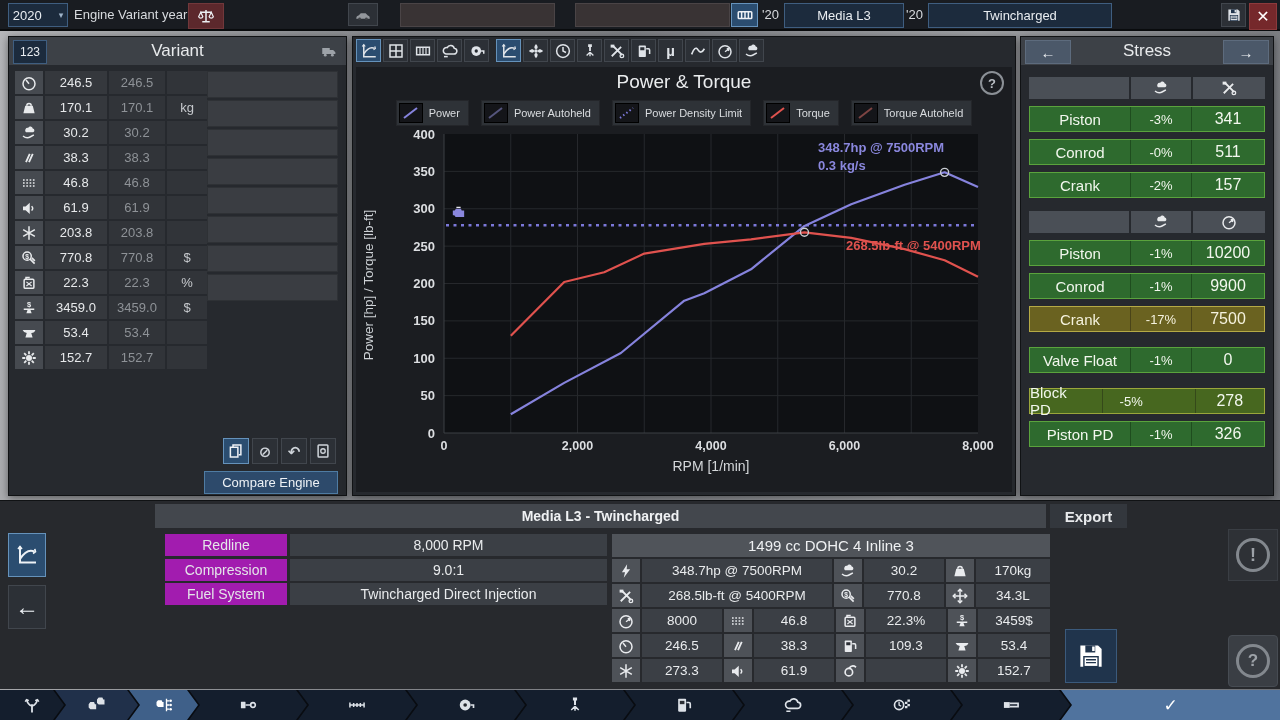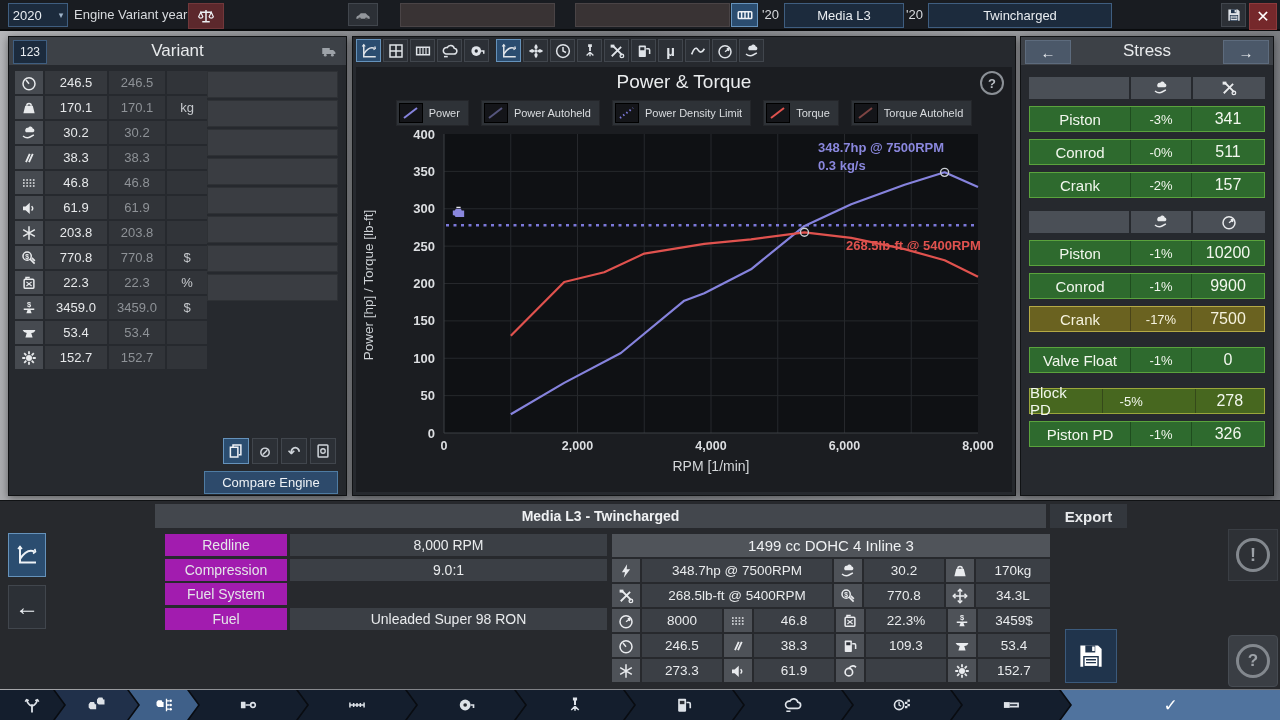--- a/index.html
+++ b/index.html
@@ -737,24 +737,21 @@
         <div class="spec-row">
           <div class="sl">Redline</div>
           <div class="sv">8,000 RPM</div>
         </div>
         <div class="spec-row">
           <div class="sl">Compression</div>
           <div class="sv">9.0:1</div>
         </div>
         <div class="spec-row">
           <div class="sl">Fuel System</div>
-        </div>
-        <div class="spec-row">
-          <div class="sl">Fuel</div>
-          <div class="sv">Unleaded Super 98 RON</div>
+          <div class="sv">Twincharged Direct Injection</div>
         </div>
       </div>
     <div style="position:absolute;left:612px;top:33px;width:438px;">
       <div id="statshead">1499 cc DOHC 4  Inline 3</div>
       <div id="stats-rows">
           <div class="stat-row">
             <div class="sc ic2">
               <svg class="ic">
                 <use href="#i-bolt"></use>
               </svg>

